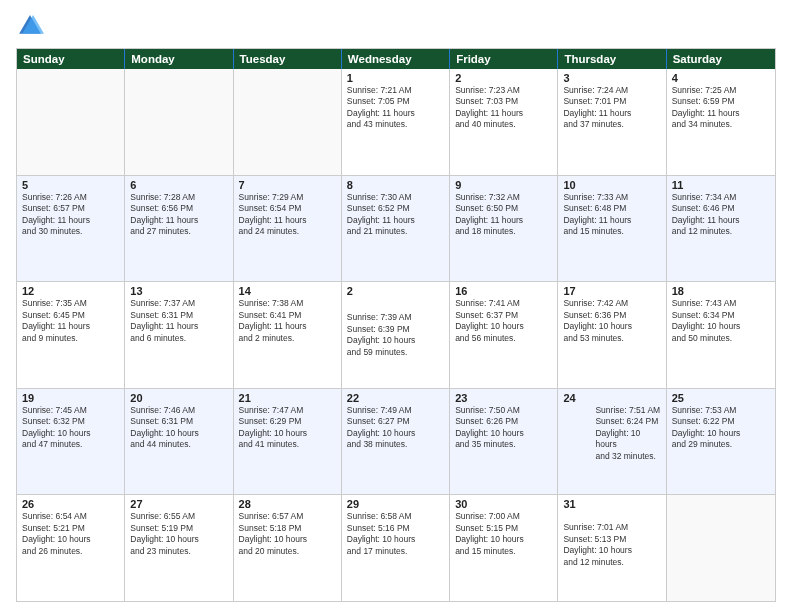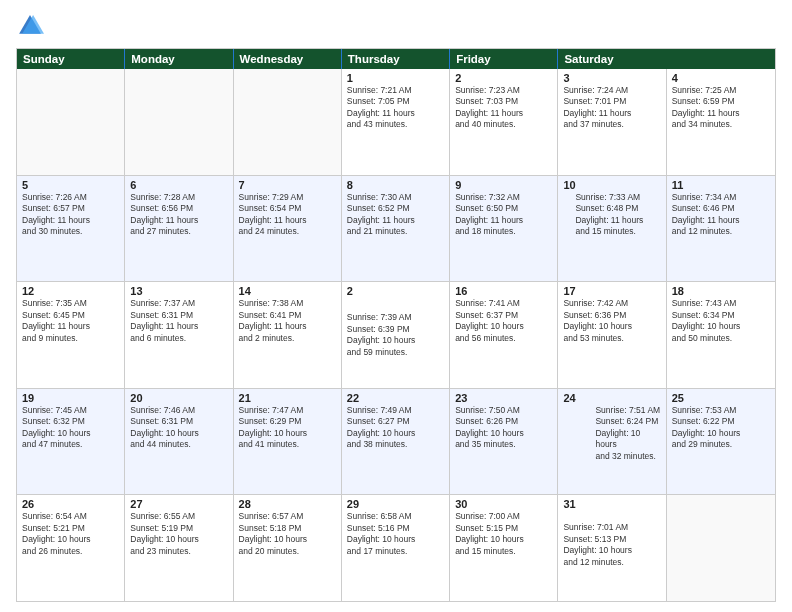--- a/index.html
+++ b/index.html
@@ -131,23 +131,24 @@
     <div class="title-block">
       <div class="main-title"></div>
       <div class="subtitle"></div>
     </div>
   </div>
 
   <div class="calendar">
     <div class="cal-header-row">
     <div class="cal-header-cell">Sunday</div>
         <div class="cal-header-cell">Monday</div>
+        <div class="cal-header-cell">Tuesday</div>
         <div class="cal-header-cell">Wednesday</div>
+        <div class="cal-header-cell">Friday</div>
         <div class="cal-header-cell">Thursday</div>
-        <div class="cal-header-cell">Friday</div>
         <div class="cal-header-cell">Saturday</div>
       </div>
     <div class="cal-body">
     <div class="cal-row">
           <div class="cal-cell empty"></div>
           <div class="cal-cell empty"></div>
           <div class="cal-cell empty"></div>
           <div class="cal-cell">
             <span class="day-num">1</span>
             <div class="cell-text" style="white-space: pre-line;">Sunrise: 7:21 AM
@@ -208,21 +209,21 @@
           </div>
           <div class="cal-cell">
             <span class="day-num">9</span>
             <div class="cell-text" style="white-space: pre-line;">Sunrise: 7:32 AM
 Sunset: 6:50 PM
 Daylight: 11 hours
 and 18 minutes.</div>
           </div>
           <div class="cal-cell">
             <span class="day-num">10</span>
-            <div class="cell-text" style="white-space: pre-line; margin-left: 12px;">Sunrise: 7:33 AM
+            <div class="cell-text" style="white-space: pre-line;">Sunrise: 7:33 AM
 Sunset: 6:48 PM
 Daylight: 11 hours
 and 15 minutes.</div>
           </div>
           <div class="cal-cell">
             <span class="day-num">11</span>
             <div class="cell-text" style="white-space: pre-line;">Sunrise: 7:34 AM
 Sunset: 6:46 PM
 Daylight: 11 hours
 and 12 minutes.</div>

